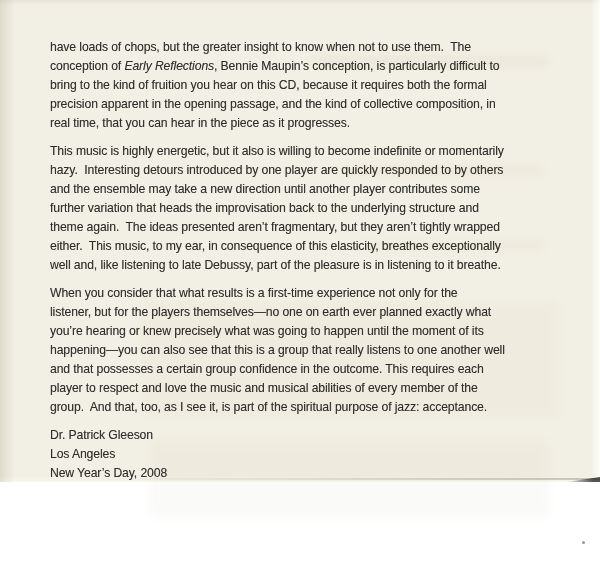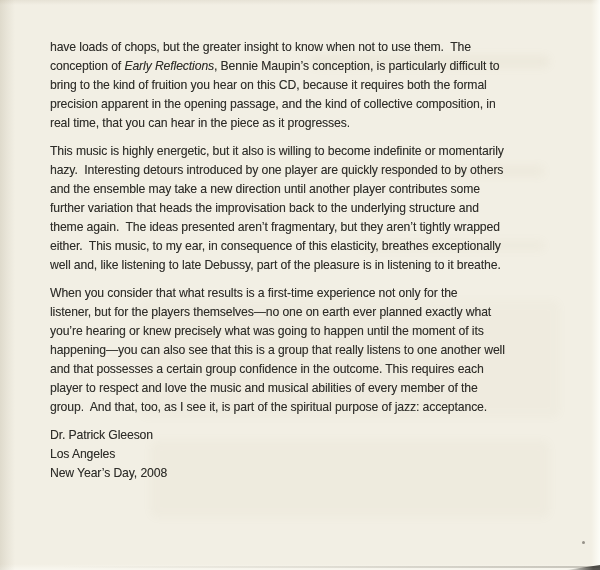--- a/index.html
+++ b/index.html
@@ -8,21 +8,21 @@
   }
   body {
     width: 600px;
     height: 570px;
     overflow: hidden;
     font-family: "Liberation Sans", "DejaVu Sans", sans-serif;
   }
   .scan-page {
     position: relative;
     width: 600px;
-    height: 570px;
+    height: 482px;
     background:
       linear-gradient(90deg, rgba(145,135,108,0.20) 0px, rgba(145,135,108,0.10) 7px, rgba(145,135,108,0) 15px),
       linear-gradient(270deg, rgba(255,255,250,0.85) 0px, rgba(255,255,250,0) 9px),
       linear-gradient(180deg, rgba(145,135,108,0.12) 0px, rgba(145,135,108,0) 5px),
       linear-gradient(0deg, rgba(255,255,250,0.5) 0px, rgba(255,255,250,0) 6px),
       #f2efe4;
   }
   
   .ghost {
     position: absolute;

